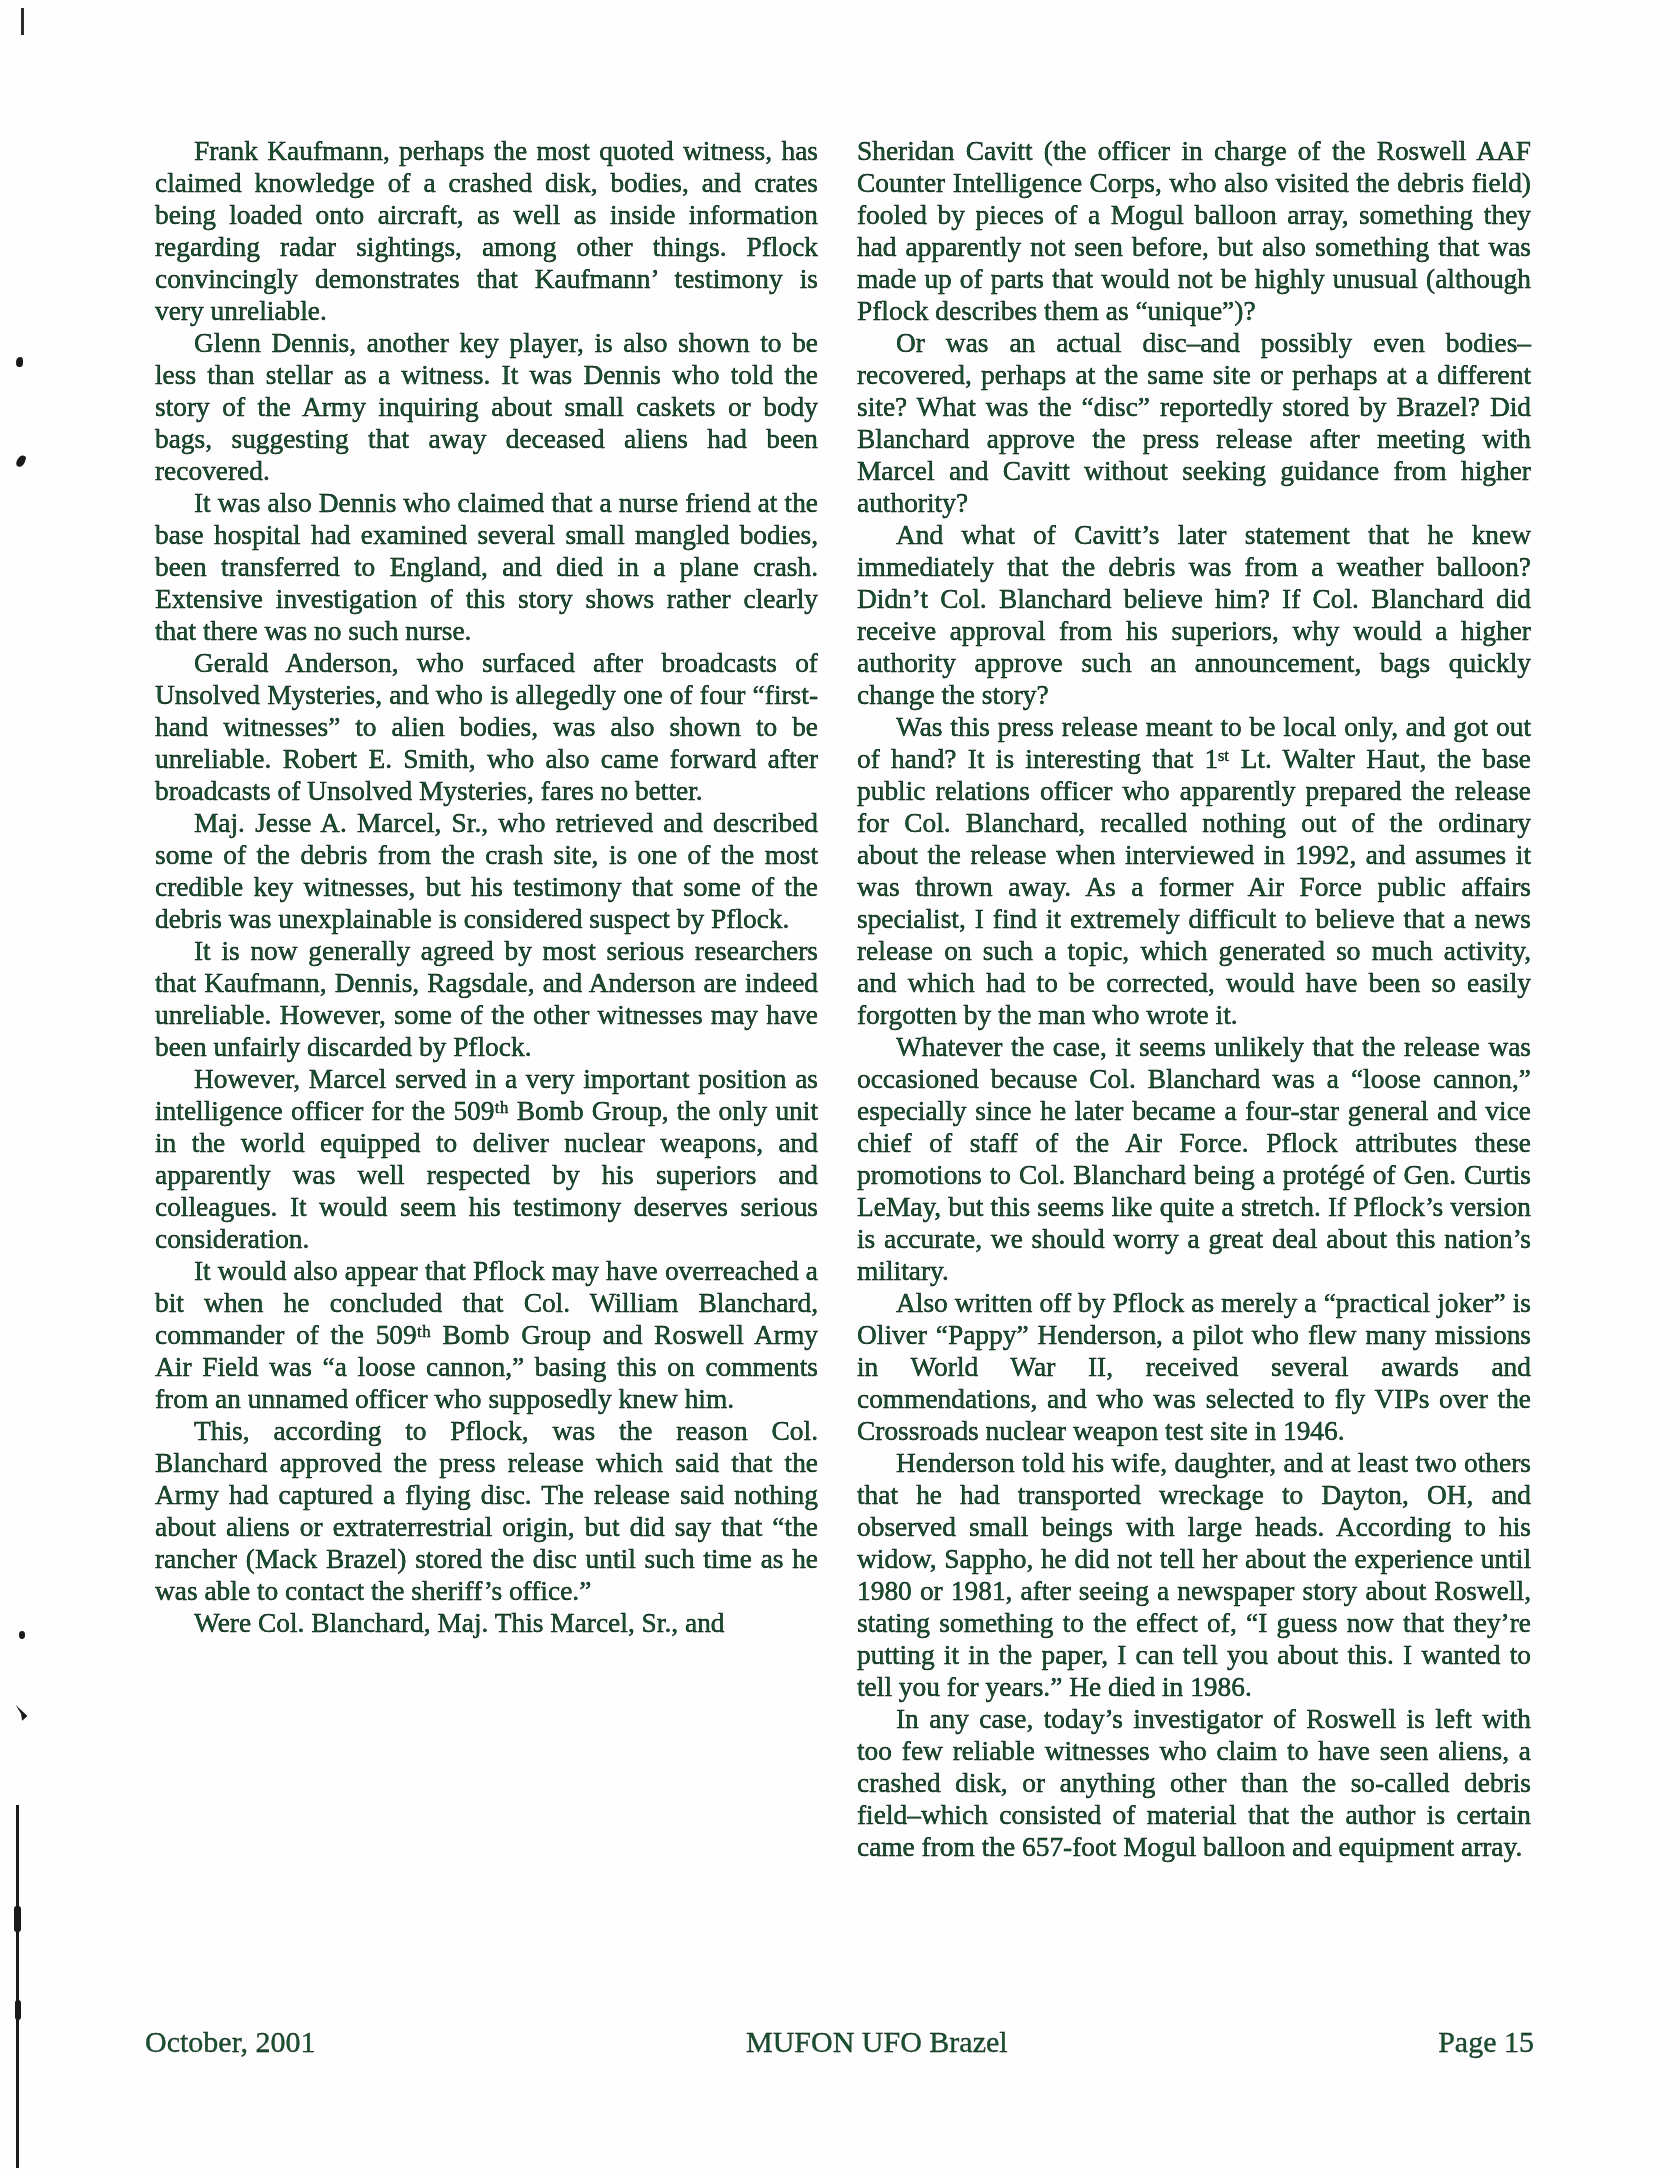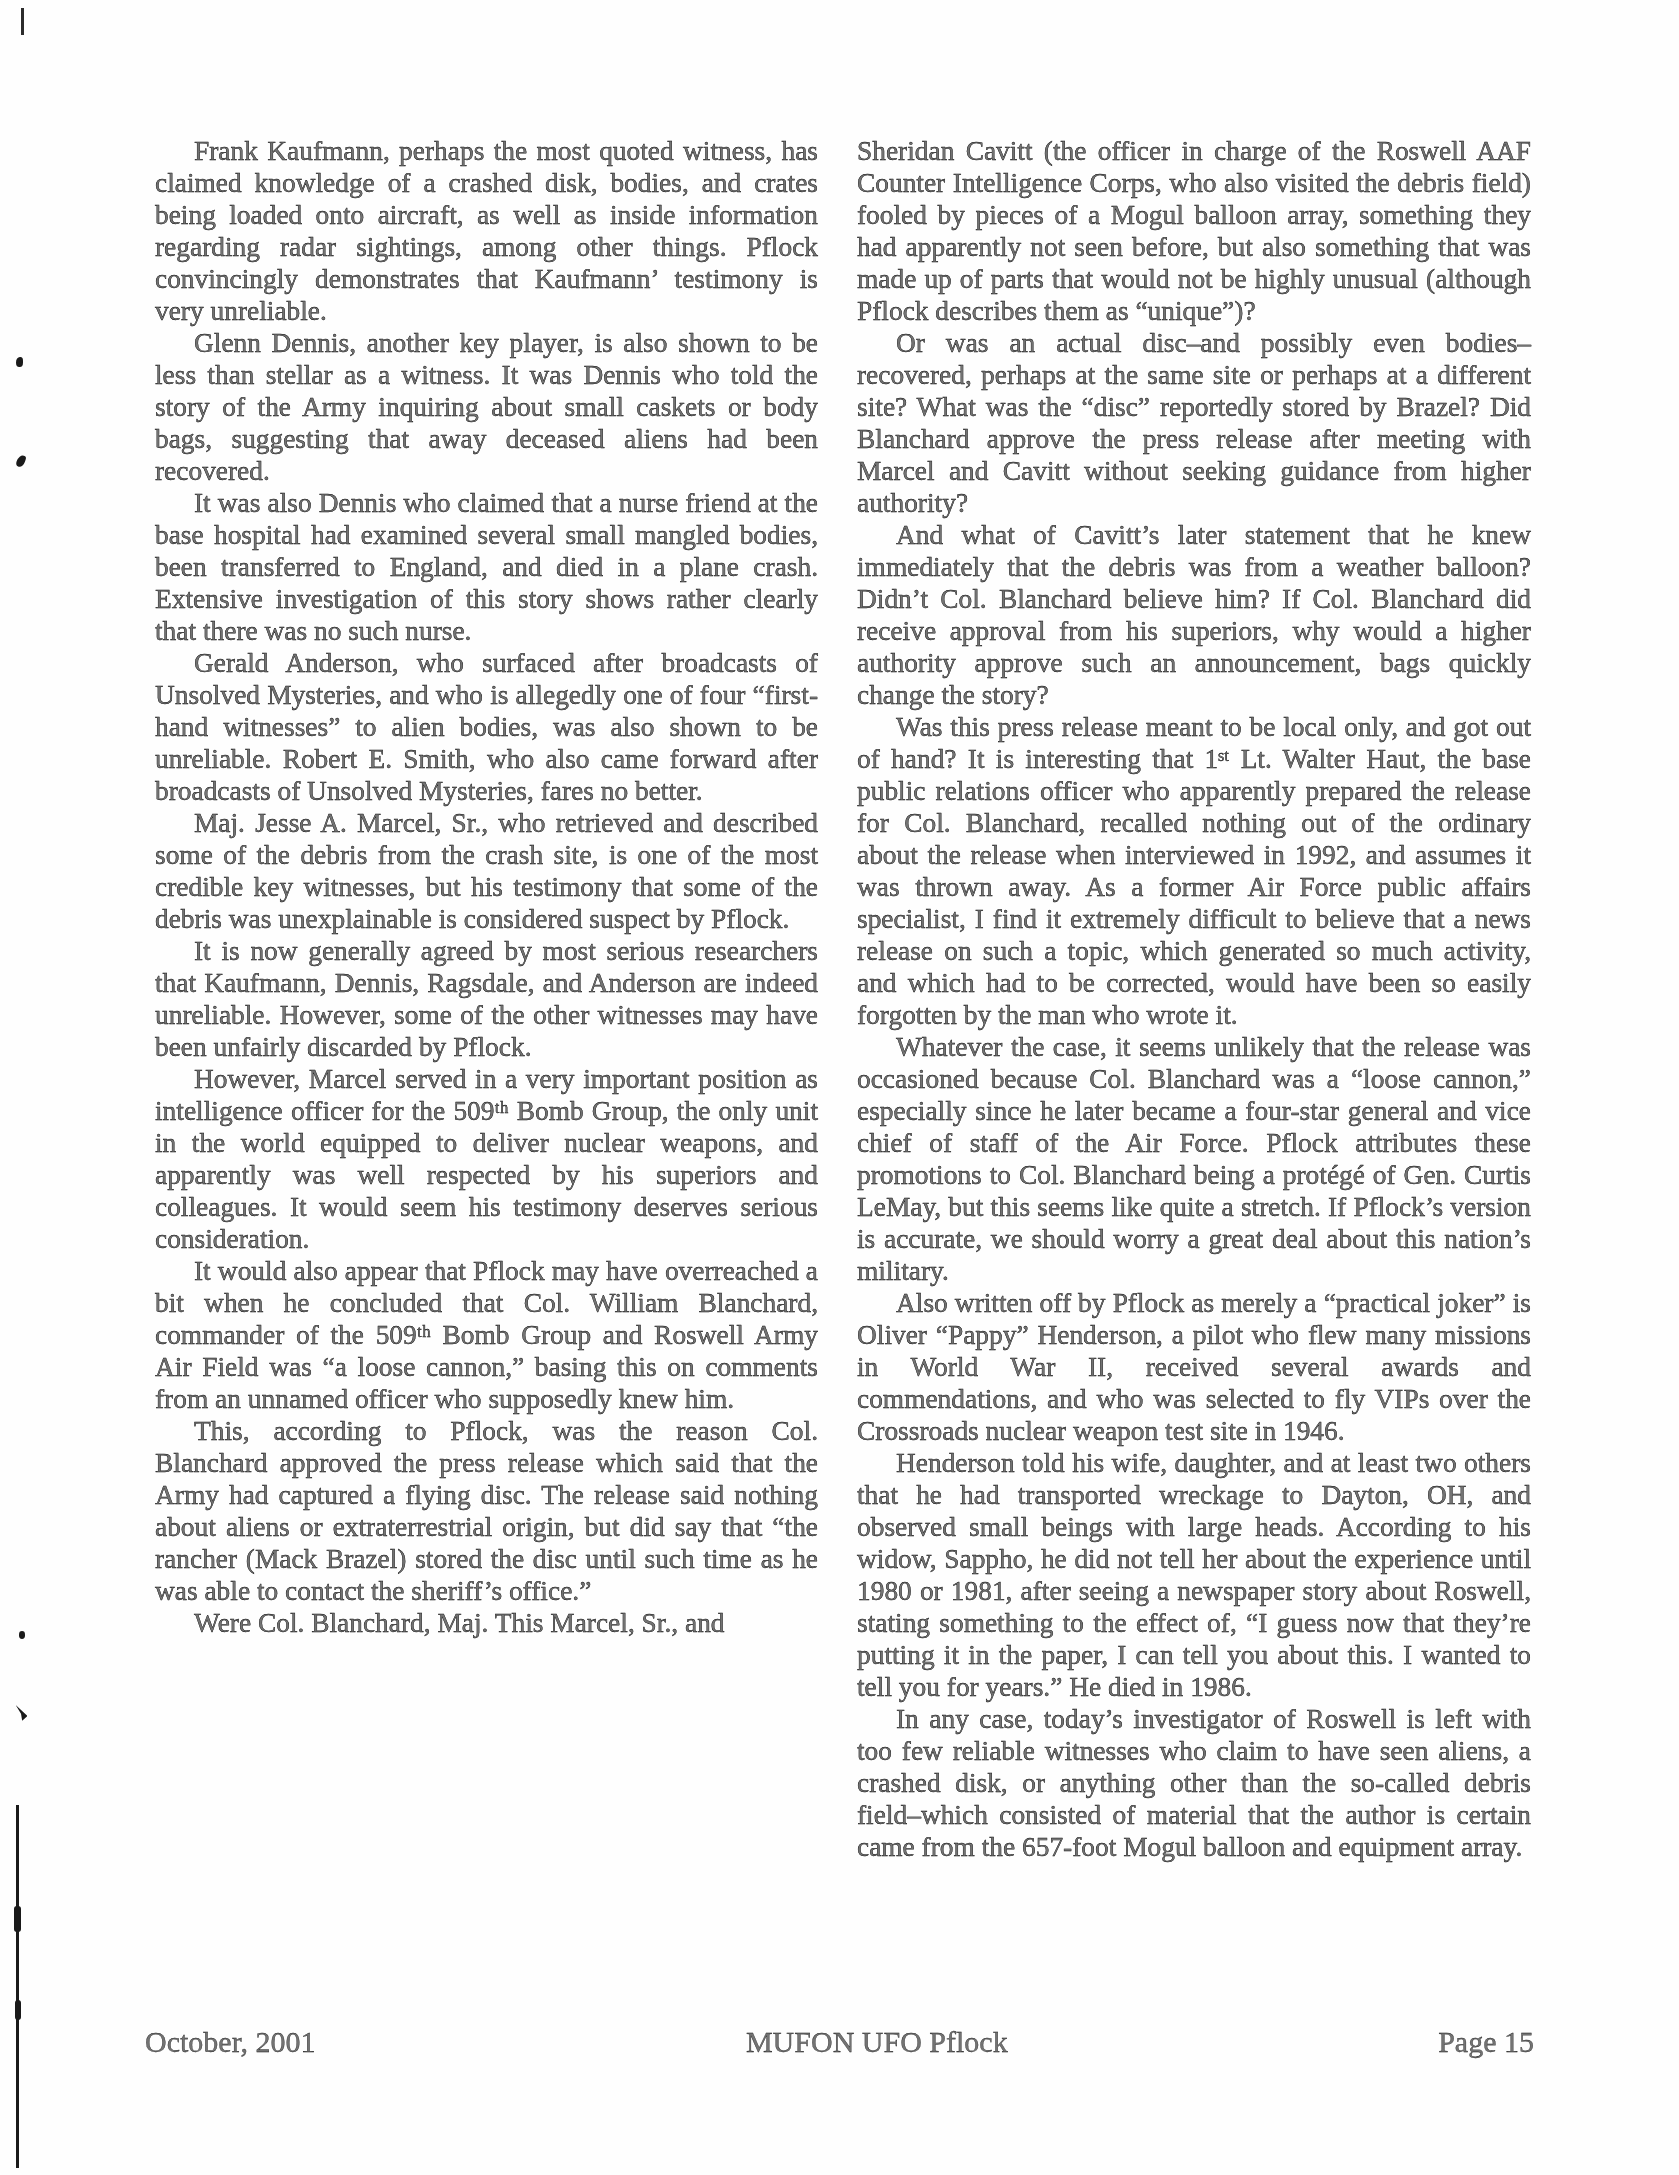--- a/index.html
+++ b/index.html
@@ -6,21 +6,21 @@
     margin: 0;
     padding: 0;
     background: #ffffff;
   }
   .page {
     position: relative;
     width: 1680px;
     height: 2176px;
     background: #fefefe;
     font-family: "Liberation Serif", "DejaVu Serif", serif;
-    color: #737373;
+    color: #14532d;
     overflow: hidden;
   }
   .col {
     position: absolute;
     top: 135px;
     text-align: justify;
     font-size: 27.4px;
     line-height: 32px;
     -webkit-text-stroke: 0.3px #101010;
     text-shadow: 0 0 0.5px rgba(16,16,16,0.75);
@@ -87,18 +87,18 @@
     <p class="para">And what of Cavitt’s later statement that he knew immediately that the debris was from a weather balloon?  Didn’t Col. Blanchard believe him? If Col. Blanchard did receive approval from his superiors, why would a higher authority approve such an announcement, bags quickly change the story?</p>
     <p class="para">Was this press release meant to be local only, and got out of hand? It is interesting that 1ˢᵗ Lt. Walter Haut, the base public relations officer who apparently prepared the release for Col. Blanchard, recalled nothing out of the ordinary about the release when interviewed in 1992, and assumes it was thrown away.  As a former Air Force public affairs specialist, I find it extremely difficult to believe that a news release on such a topic, which generated so much activity, and which had to be corrected, would have been so easily forgotten by the man who wrote it.</p>
     <p class="para">Whatever the case, it seems unlikely that the release was occasioned because Col. Blanchard was a “loose cannon,” especially since he later became a four-star general and vice chief of staff of the Air Force.  Pflock attributes these promotions to Col. Blanchard being a protégé of Gen. Curtis LeMay, but this seems like quite a stretch.  If Pflock’s version is accurate, we should worry a great deal about this nation’s military.</p>
     <p class="para">Also written off by Pflock as merely a “practical joker” is Oliver “Pappy” Henderson, a pilot who flew many missions in World War II, received several awards and commendations, and who was selected to fly VIPs over the Crossroads nuclear weapon test site in 1946.</p>
     <p class="para">Henderson told his wife, daughter, and at least two others that he had transported wreckage to Dayton, OH, and observed small beings with large heads.  According to his widow, Sappho, he did not tell her about the experience until 1980 or 1981, after seeing a newspaper story about Roswell, stating something to the effect of, “I guess now that they’re putting it in the paper, I can tell you about this.  I wanted to tell you for years.” He died in 1986.</p>
     <p class="para">In any case, today’s investigator of Roswell is left with too few reliable witnesses who claim to have seen aliens, a crashed disk, or anything other than the so-called debris field–which consisted of material that the author is certain came from the 657-foot Mogul balloon and equipment array.</p>
   </div>
 
   <div class="footer">
     <span>October, 2001</span>
-    <span>MUFON UFO Pflock</span>
+    <span>MUFON UFO Brazel</span>
     <span>Page 15</span>
   </div>
 
 </div>
 
 
 </body></html>

